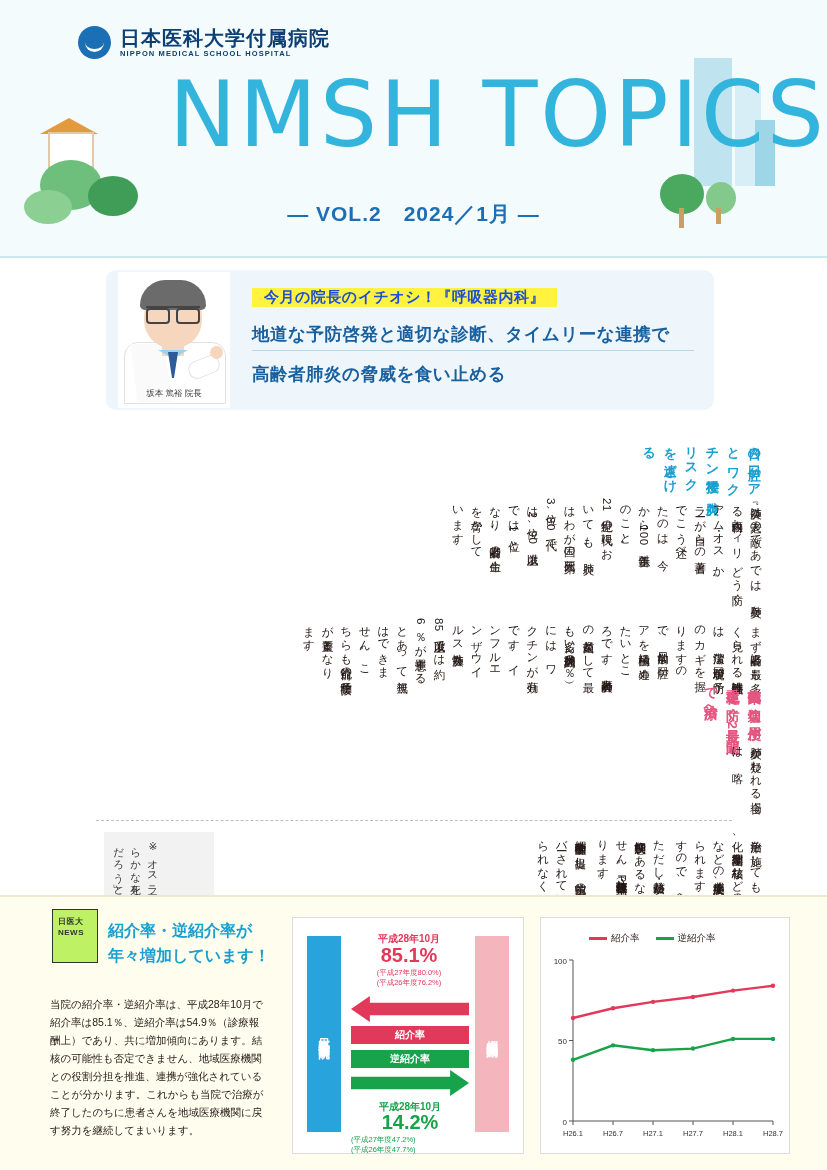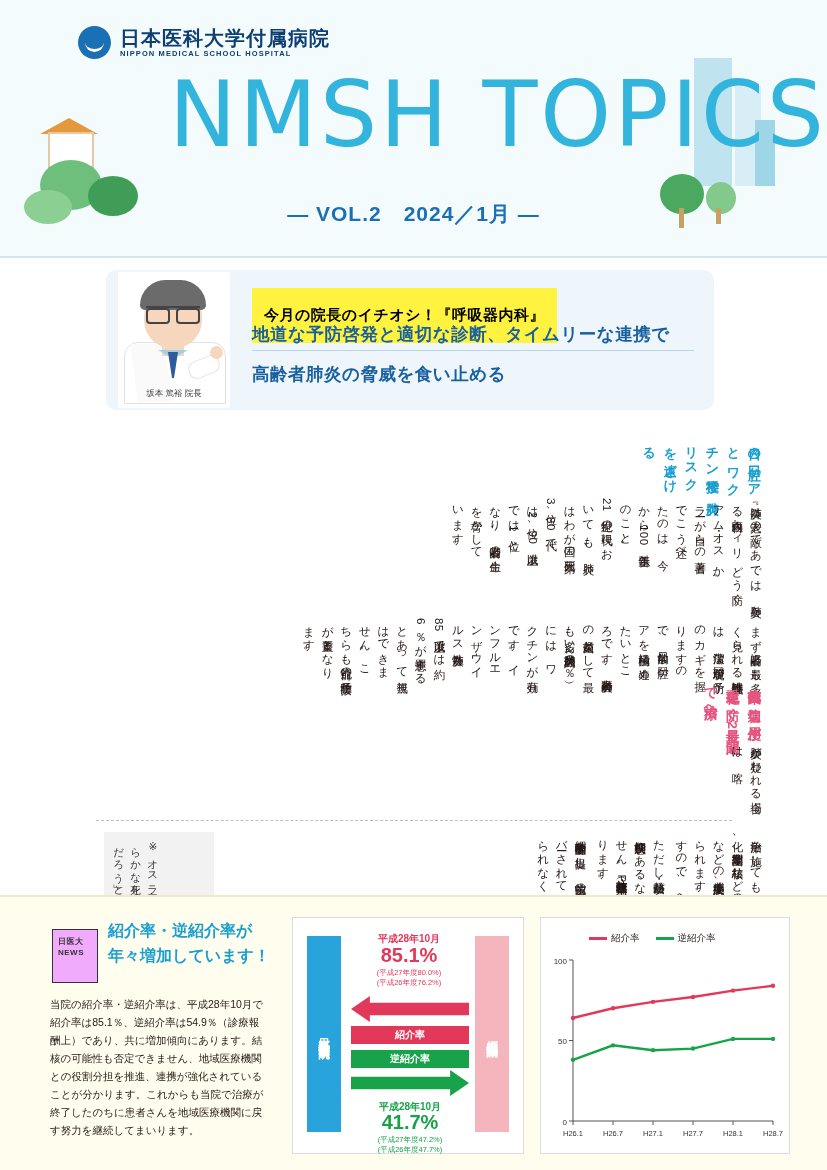--- a/index.html
+++ b/index.html
@@ -87,22 +87,22 @@
   .doc-tie{position:absolute;left:50px;top:80px;width:10px;height:26px;background:#2e5c9a;clip-path:polygon(0 0,100% 0,60% 100%,40% 100%);}
   .doc-shirt{position:absolute;left:40px;top:78px;width:30px;height:14px;background:#9fd0e8;clip-path:polygon(0 0,100% 0,50% 60%);}
   .doc-arm{position:absolute;left:70px;top:86px;width:30px;height:16px;background:#ffffff;border:1px solid #e2e2e2;border-radius:8px;transform:rotate(-22deg);}
   .doc-finger{position:absolute;left:92px;top:74px;width:13px;height:13px;background:#f6d6bd;border-radius:50%;}
   .doc-caption{
     position:absolute;left:118px;top:130px;width:112px;text-align:center;
     font-size:8.5px;color:#444;
   }
   .yellow-bar{
     position:absolute;left:252px;top:30px;
-    background:#fff33f;padding:18px 12px;
-    font-size:15px;font-weight:bold;color:#000000;letter-spacing:0.5px;
+    background:#fff33f;padding:0 12px;
+    font-size:15px;font-weight:bold;color:#1d4ed8;letter-spacing:0.5px;
   }
   .feat-line{
     position:absolute;left:252px;font-size:17.5px;font-weight:bold;color:#19609f;
     letter-spacing:0.5px;
   }
   .feat-line.l1{top:64px;}
   .feat-line.l2{top:104px;}
   .feat-underline{position:absolute;left:252px;top:92px;width:442px;height:1px;background:#b9d7ea;}
 
   
@@ -146,22 +146,22 @@
   .note-box .vcol{
     height:172px;font-size:10.5px;color:#333;margin:8px 6px;
   }
 
   
   .newspanel{
     position:absolute;left:0;top:895px;width:827px;height:275px;
     background:#fffdee;border-top:2px solid #f0e9c8;
   }
   .news-icon{
-    position:absolute;left:52px;top:32px;width:44px;height:52px;
-    background:#f0abfc;border:1.5px solid #333;
+    position:absolute;left:52px;top:12px;width:44px;height:52px;
+    background:#bef264;border:1.5px solid #333;
   }
   .news-icon .lines{
     position:absolute;left:5px;top:6px;font-size:8px;line-height:11px;
     font-weight:bold;color:#333;letter-spacing:0.5px;
   }
   .news-title{
     position:absolute;left:108px;top:22px;width:210px;
     font-size:16px;font-weight:bold;color:#1a9fd0;line-height:1.55;
   }
   .news-body{
@@ -195,21 +195,21 @@
     clip-path:polygon(0 50%,16% 0,16% 26%,100% 26%,100% 74%,16% 74%,16% 100%);
   }
   .lbl-red{position:absolute;left:58px;top:108px;width:118px;text-align:center;background:#e2385a;color:#fff;font-size:10px;font-weight:bold;padding:2px 0;}
   .arrow-green{
     position:absolute;left:58px;top:152px;width:118px;height:26px;background:#18a24a;
     clip-path:polygon(100% 50%,84% 0,84% 26%,0 26%,0 74%,84% 74%,84% 100%);
   }
   .lbl-green{position:absolute;left:58px;top:132px;width:118px;text-align:center;background:#18a24a;color:#fff;font-size:10px;font-weight:bold;padding:2px 0;}
   .flow-bot-date{position:absolute;left:58px;top:182px;width:118px;text-align:center;font-size:10px;font-weight:bold;color:#18a24a;}
   .flow-bot-pct{position:absolute;left:58px;top:193px;width:118px;text-align:center;font-size:20px;font-weight:bold;color:#18a24a;}
-  .flow-bot-sub{position:absolute;left:58px;top:217px;width:118px;text-align:center;font-size:7.5px;color:#18a24a;line-height:1.35;}
+  .flow-bot-sub{position:absolute;left:58px;top:217px;width:118px;text-align:left;font-size:7.5px;color:#18a24a;line-height:1.35;}
   
   .chart{
     position:absolute;left:540px;top:20px;width:248px;height:235px;
     background:#ffffff;border:1px solid #dcdcdc;
   }
   .chart svg{display:block;}
   .legend{
     position:absolute;left:48px;top:14px;display:flex;gap:16px;font-size:9.5px;align-items:center;
   }
   .legend .item{display:flex;align-items:center;gap:4px;}
@@ -313,21 +313,21 @@
     <div class="flow-top-date">平成28年10月</div>
     <div class="flow-top-pct">85.1%</div>
     <div class="flow-top-sub" style="white-space:pre-line;">(平成27年度80.0%)
 (平成26年度76.2%)</div>
     <div class="arrow-red"></div>
     <div class="lbl-red">紹介率</div>
 
     <div class="lbl-green">逆紹介率</div>
     <div class="arrow-green"></div>
     <div class="flow-bot-date">平成28年10月</div>
-    <div class="flow-bot-pct">41.7%</div>
+    <div class="flow-bot-pct">14.2%</div>
     <div class="flow-bot-sub" style="white-space:pre-line;">(平成27年度47.2%)
 (平成26年度47.7%)</div>
   </div>
 
   <div class="chart">
     <div class="legend">
       <span class="item">
         <span class="sw" style="background:#e2385a"></span>
         <span>紹介率</span>
       </span>

